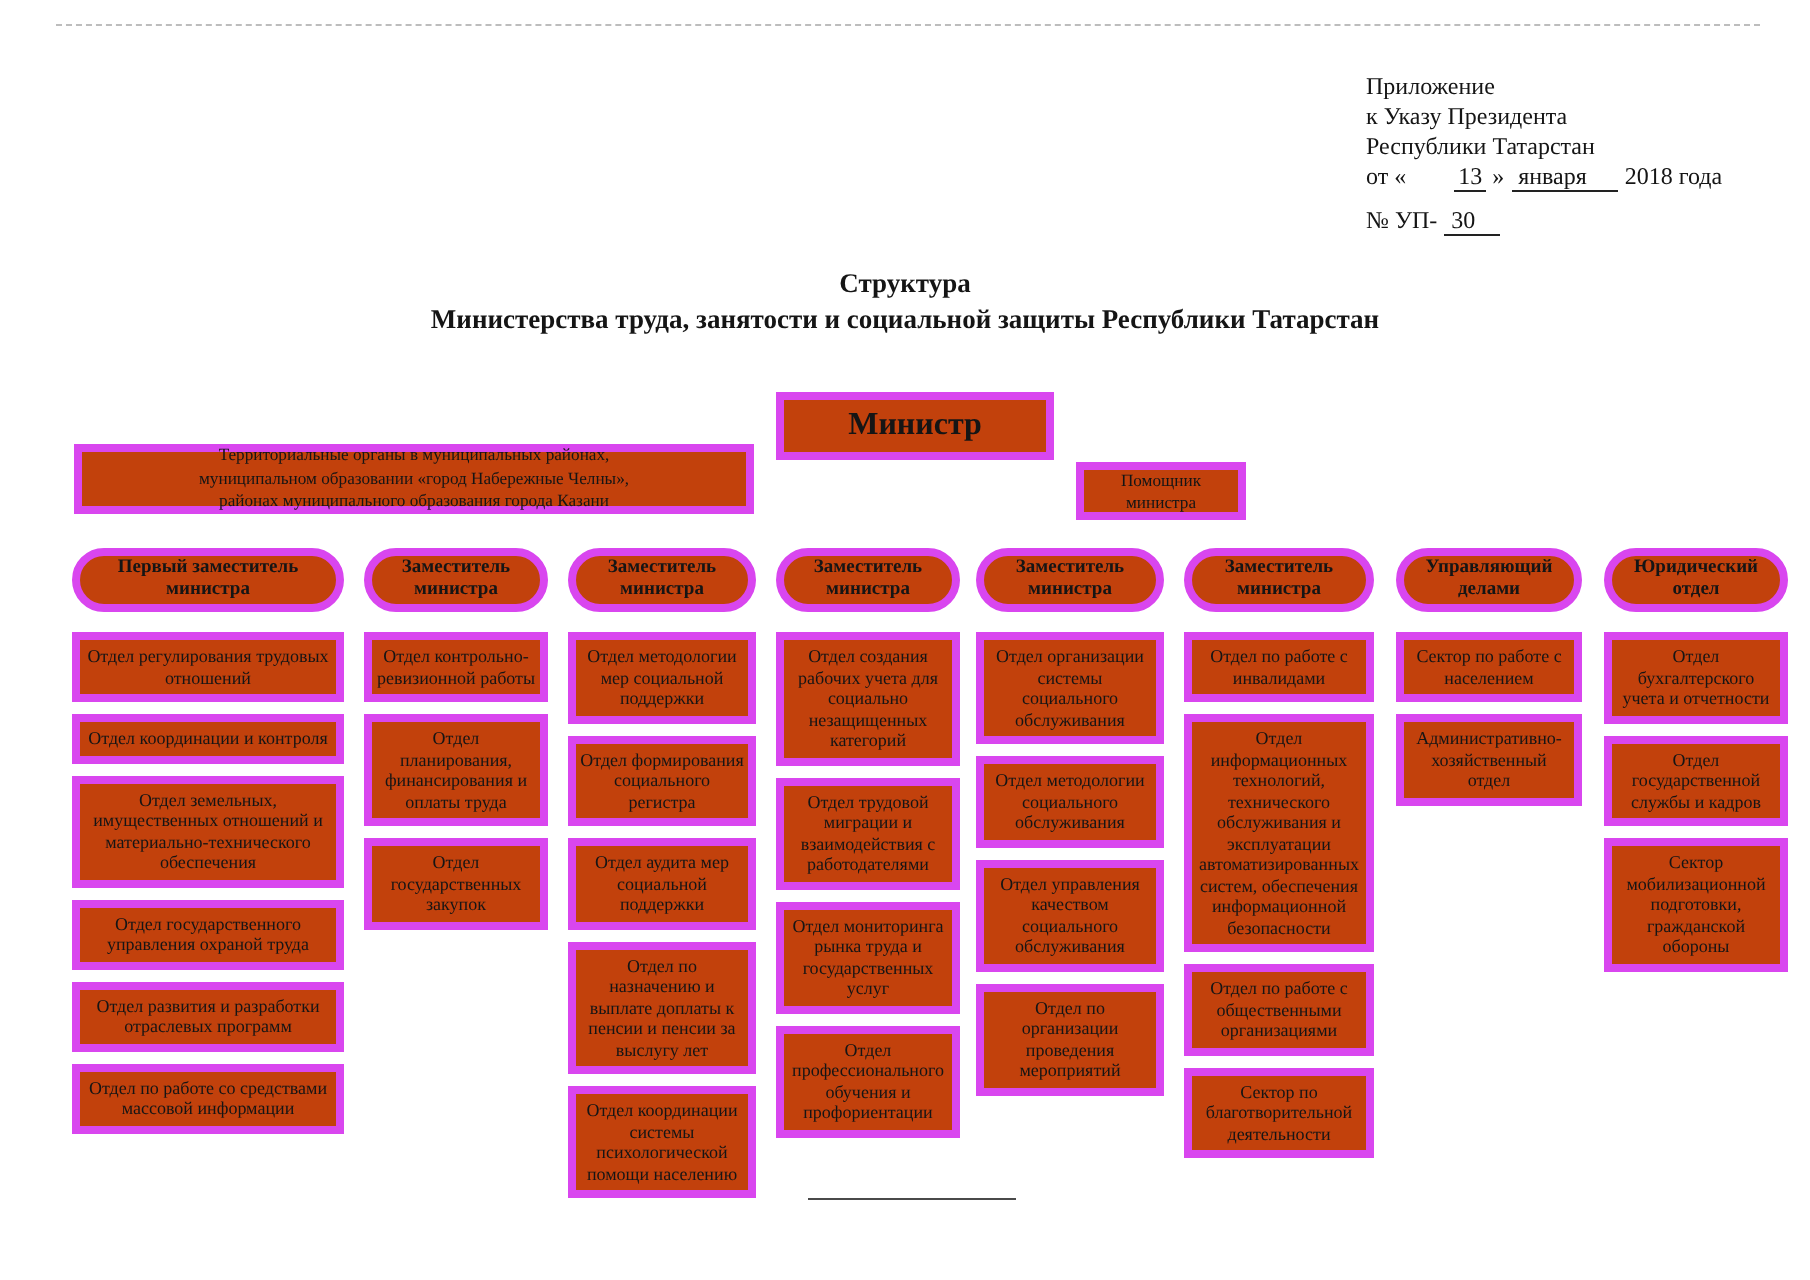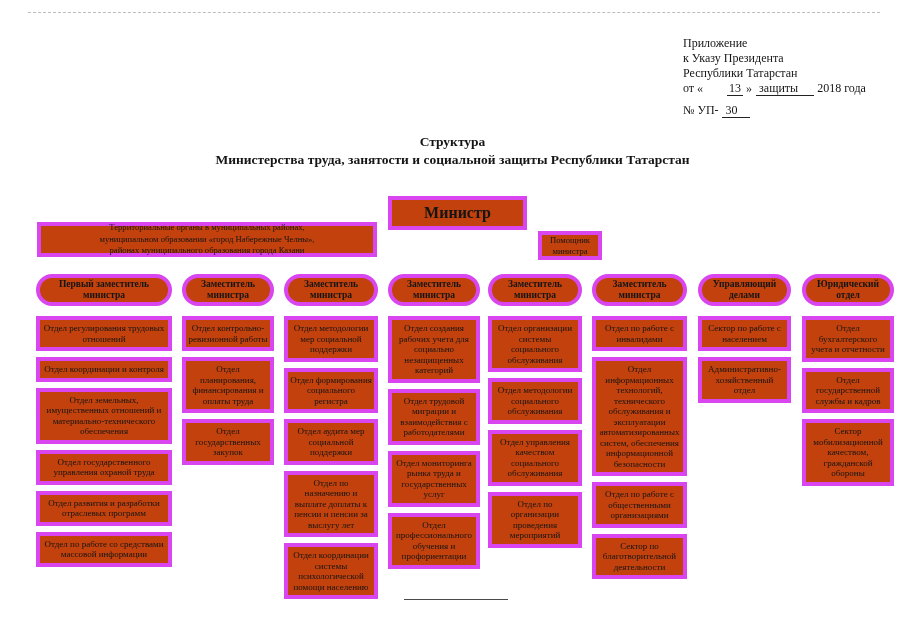--- a/index.html
+++ b/index.html
@@ -21,42 +21,42 @@
   .title{position:absolute;top:133px;left:0;width:100%;text-align:center;
          font-weight:bold;font-size:13.5px;line-height:1.35;}
   
   .obox{border:4px solid #d946ef;background:#c2410c;text-align:center;box-sizing:border-box;}
   .minister{position:absolute;left:388px;top:196px;width:139px;height:34px;
             display:flex;align-items:center;justify-content:center;
             font-weight:bold;font-size:16px;}
   .territorial{position:absolute;left:37px;top:222px;width:340px;height:35px;
                display:flex;align-items:center;justify-content:center;
                font-size:8.6px;line-height:1.32;padding:0 52px;}
-  .assistant{position:absolute;left:538px;top:231px;width:64px;height:29px;
+  .assistant{position:absolute;left:538px;top:231px;width:85px;height:29px;
              display:flex;align-items:center;justify-content:center;
              font-size:8.6px;line-height:1.25;padding:0 2px;}
   
   .org-col{position:absolute;top:274px;}
   .head{height:32px;display:flex;align-items:center;justify-content:center;
         font-weight:bold;font-size:9.5px;line-height:1.2;margin-bottom:10px;padding:0 3px;border-radius:16px;}
   .item{font-size:9px;line-height:1.17;padding:3px 2px;margin-bottom:6px;}
   .bottom-rule{position:absolute;left:404px;top:599px;width:104px;border-top:1px solid #4a4a4a;}
 </style>
 </head>
 <body>
 
 <div class="page">
 
   <div class="scan-line"></div>
 
   <div class="annotation">
     <div class="row">Приложение</div>
     <div class="row">к Указу Президента</div>
     <div class="row">Республики Татарстан</div>
-    <div class="row"><span>от «</span><span class="blank day-blank">13</span> <span>»</span><span class="blank month-blank">защиты</span> <span>2018 года</span></div>
+    <div class="row"><span>от «</span><span class="blank day-blank">13</span> <span>»</span><span class="blank month-blank">января</span> <span>2018 года</span></div>
     <div class="row num-line"><span>№ УП-</span><span class="blank num-blank">30</span></div>
   </div>
 
   <div class="title">
     <div>Структура</div>
     <div>Министерства труда, занятости и социальной защиты Республики Татарстан</div>
   </div>
 
   <div class="obox minister">Министр</div>
 
@@ -133,20 +133,20 @@
           <div class="obox item">Сектор по работе с населением</div>
           <div class="obox item">Административно-хозяйственный отдел</div>
         </div>
   </div>
 
   <div class="org-col" style="left: 802px; width: 92px;">
     <div class="obox head">Юридический отдел</div>
     <div class="col-items">
           <div class="obox item">Отдел бухгалтерского учета и отчетности</div>
           <div class="obox item">Отдел государственной службы и кадров</div>
-          <div class="obox item">Сектор мобилизационной качеством, гражданской обороны</div>
+          <div class="obox item">Сектор мобилизационной подготовки, гражданской обороны</div>
         </div>
   </div>
 </div>
 
   <div class="bottom-rule"></div>
 
 </div>
 
 </body></html>

